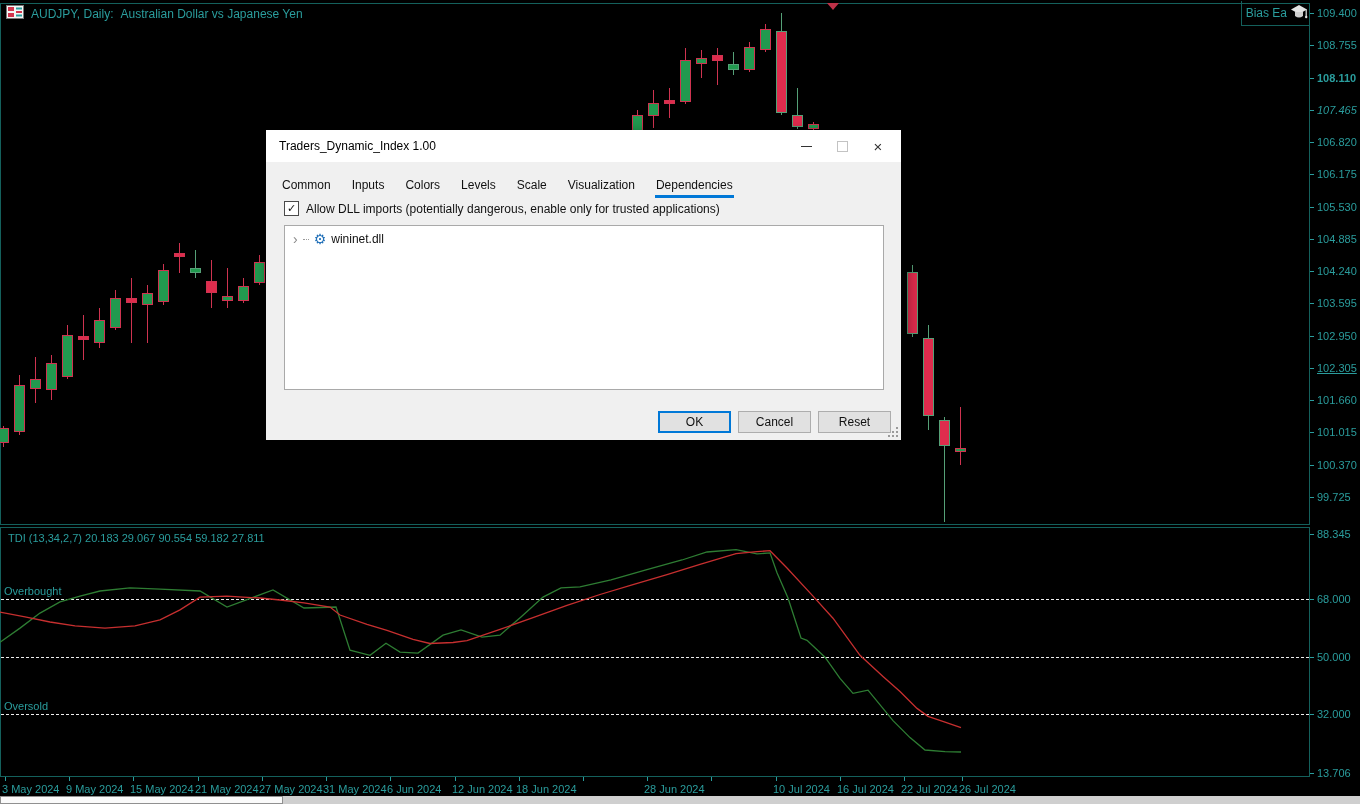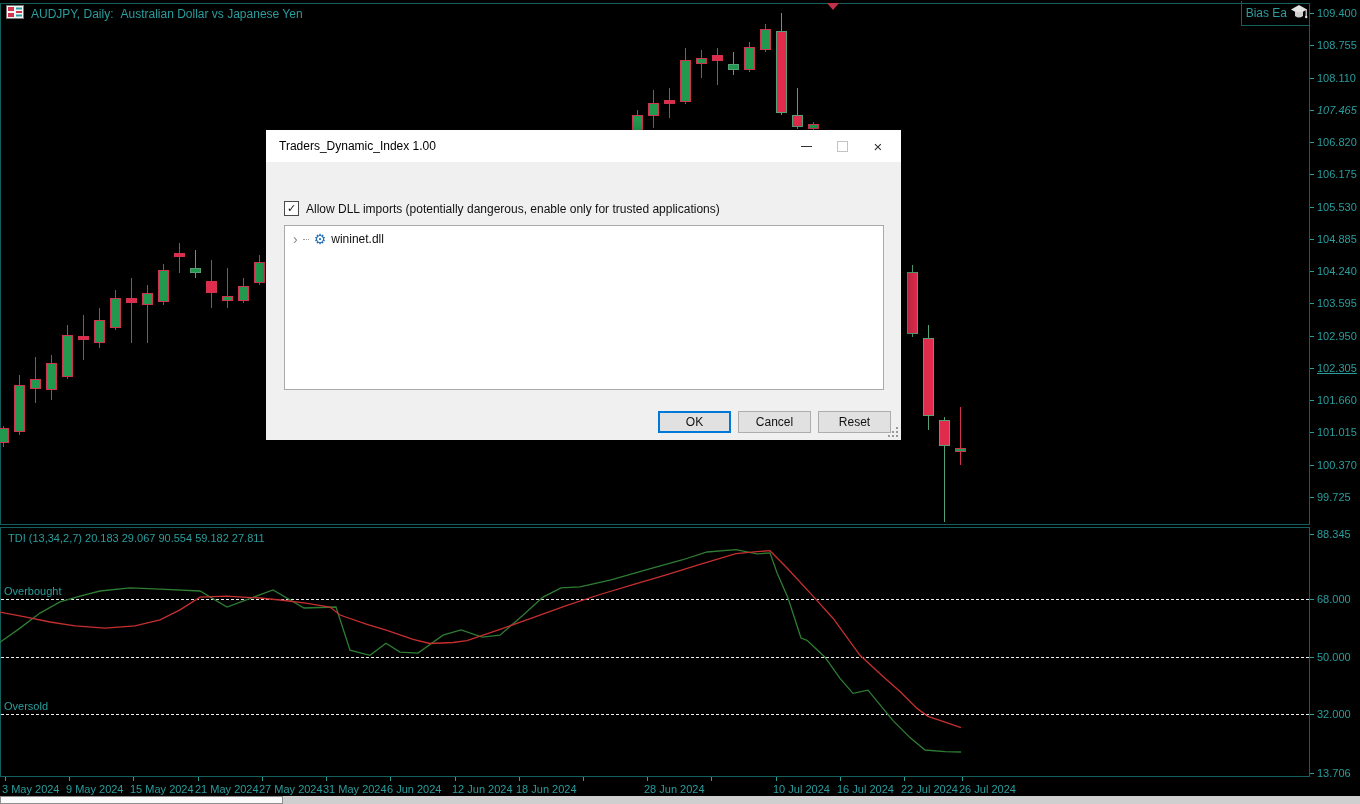--- a/index.html
+++ b/index.html
@@ -182,21 +182,21 @@
       <polyline points="0,115.2 20,101.1 40,86.1 60,74.9 80,69.1 100,64.0 130,60.8 160,62.1 200,64.0 227,80.0 273,63.0 304,81.0 336,80.0 350,123.2 370,128.3 386,116.2 400,125.1 418,126.1 443,108.2 461,103.0 482,110.1 500,108.2 521,89.9 543,70.1 561,60.8 580,59.8 611,52.8 646,42.9 682,33.0 707,25.0 736,22.7 757,26.9 770,25.9 777,45.8 788,71.0 801,111.0 807,113.3 825,130.2 840,151.4 853,166.4 868,163.2 893,193.6 910,210.6 925,223.0 945,224.6 961,225.0" fill="none" stroke="#2e7d33" stroke-width="1.3"></polyline>
       <polyline points="0,85.1 25,89.9 50,95.0 75,98.9 105,101.1 135,98.9 160,92.8 180,82.9 200,70.1 227,69.1 243,70.1 260,71.0 280,73.0 304,75.8 330,80.0 340,88.0 367,97.3 387,103.4 413,112.3 430,116.5 453,115.5 467,113.6 500,102.4 533,90.6 567,78.4 600,67.5 633,57.6 667,47.7 700,37.4 736,26.6 757,24.6 770,23.7 787,41.0 813,69.1 833,91.2 860,128.3 883,149.4 900,164.5 917,181.4 928,189.4 945,195.2 961,200.6" fill="none" stroke="#c62f2f" stroke-width="1.3"></polyline>
     </svg>
 
   <div id="price-axis" class="abs" style="left:1310px;top:0;width:50px;height:777px;">
       <div class="axis-tick" style="left: 0px; top: 13px;"></div>
       <div class="axis-label" style="left: 7px; top: 7px;">109.400</div>
       <div class="axis-tick" style="left: 0px; top: 45.25px;"></div>
       <div class="axis-label" style="left: 7px; top: 39.25px;">108.755</div>
       <div class="axis-tick" style="left: 0px; top: 77.5px;"></div>
-      <div class="axis-label" style="left: 7px; top: 71.5px;">108.110</div>
+      <div class="axis-label" style="left: 7px; top: 71.5px; font-weight: bold;">108.110</div>
       <div class="axis-tick" style="left: 0px; top: 109.75px;"></div>
       <div class="axis-label" style="left: 7px; top: 103.75px; font-style: italic;">107.465</div>
       <div class="axis-tick" style="left: 0px; top: 142px;"></div>
       <div class="axis-label" style="left: 7px; top: 136px;">106.820</div>
       <div class="axis-tick" style="left: 0px; top: 174.25px;"></div>
       <div class="axis-label" style="left: 7px; top: 168.25px;">106.175</div>
       <div class="axis-tick" style="left: 0px; top: 206.5px;"></div>
       <div class="axis-label" style="left: 7px; top: 200.5px;">105.530</div>
       <div class="axis-tick" style="left: 0px; top: 238.75px;"></div>
       <div class="axis-label" style="left: 7px; top: 232.75px;">104.885</div>
@@ -275,20 +275,29 @@
             <span class="min-glyph"></span>
           </span>
         <span class="wb">
             <span class="max-glyph"></span>
           </span>
         <span class="wb">
             <span class="close-glyph">×</span>
           </span>
       </div>
     </div>
+    <div class="dlg-tabs" id="tab-bar">
+        <span class="tab">Common</span>
+        <span class="tab">Inputs</span>
+        <span class="tab">Colors</span>
+        <span class="tab">Levels</span>
+        <span class="tab">Scale</span>
+        <span class="tab">Visualization</span>
+        <span class="tab active">Dependencies</span>
+      </div>
     <div class="chk-row">
       <span class="chk">✓</span>
       <span>Allow DLL imports (potentially dangerous, enable only for trusted applications)</span>
     </div>
     <div class="listbox">
       <div class="tree-row">
         <span class="chev">›</span>
         <span class="dots"></span>
         <span class="gear">⚙</span>
         <span>wininet.dll</span>

